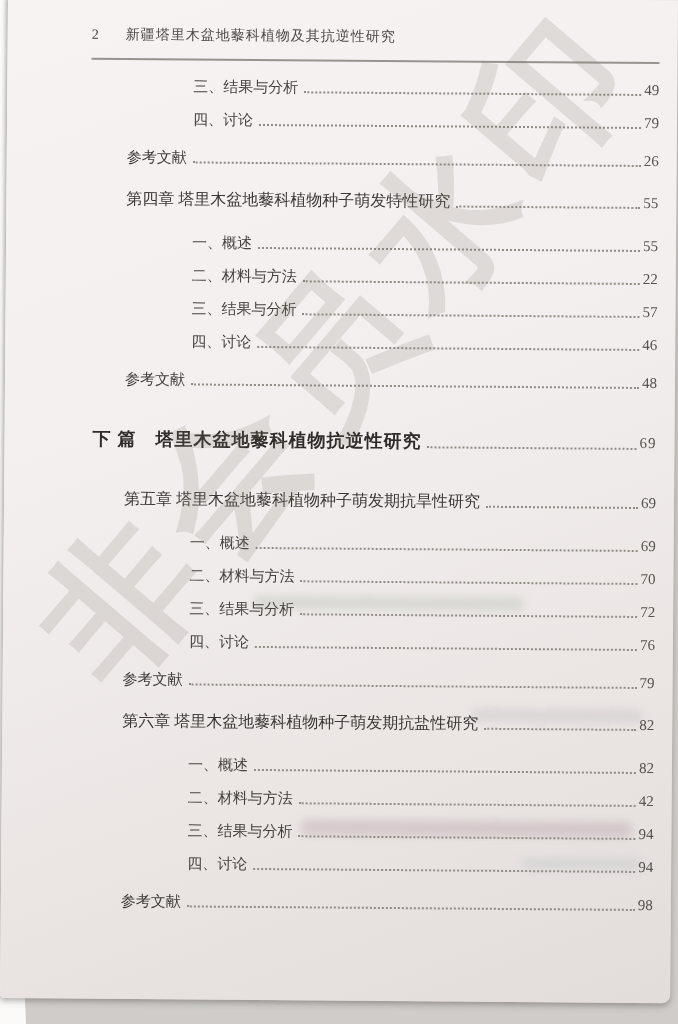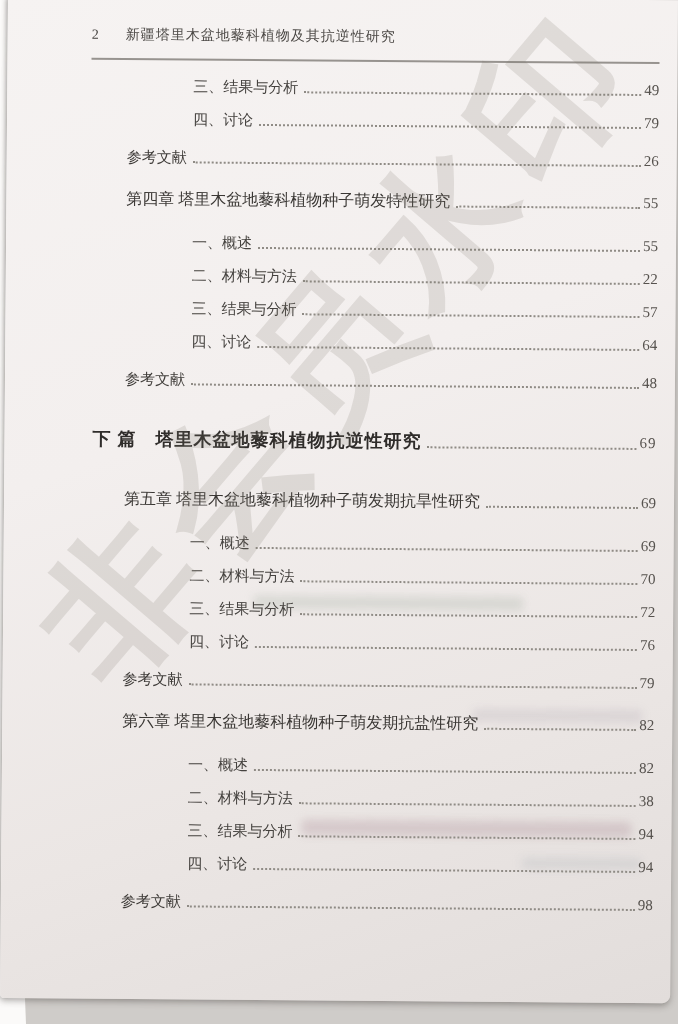--- a/index.html
+++ b/index.html
@@ -125,21 +125,21 @@
           <span class="pg">22</span>
         </div>
         <div class="row sub">
           <span class="lbl">三、结果与分析</span>
           <span class="leader"></span>
           <span class="pg">57</span>
         </div>
         <div class="row sub">
           <span class="lbl">四、讨论</span>
           <span class="leader"></span>
-          <span class="pg">64</span>
+          <span class="pg">46</span>
         </div>
         <div class="row ref">
           <span class="lbl">参考文献</span>
           <span class="leader"></span>
           <span class="pg">48</span>
         </div>
         <div class="row part">
           <span class="lbl">下 篇　塔里木盆地藜科植物抗逆性研究</span>
           <span class="leader"></span>
           <span class="pg">69</span>
@@ -180,21 +180,21 @@
           <span class="pg">82</span>
         </div>
         <div class="row sub">
           <span class="lbl">一、概述</span>
           <span class="leader"></span>
           <span class="pg">82</span>
         </div>
         <div class="row sub">
           <span class="lbl">二、材料与方法</span>
           <span class="leader"></span>
-          <span class="pg">38</span>
+          <span class="pg">42</span>
         </div>
         <div class="row sub">
           <span class="lbl">三、结果与分析</span>
           <span class="leader"></span>
           <span class="pg">94</span>
         </div>
         <div class="row sub">
           <span class="lbl">四、讨论</span>
           <span class="leader"></span>
           <span class="pg">94</span>

